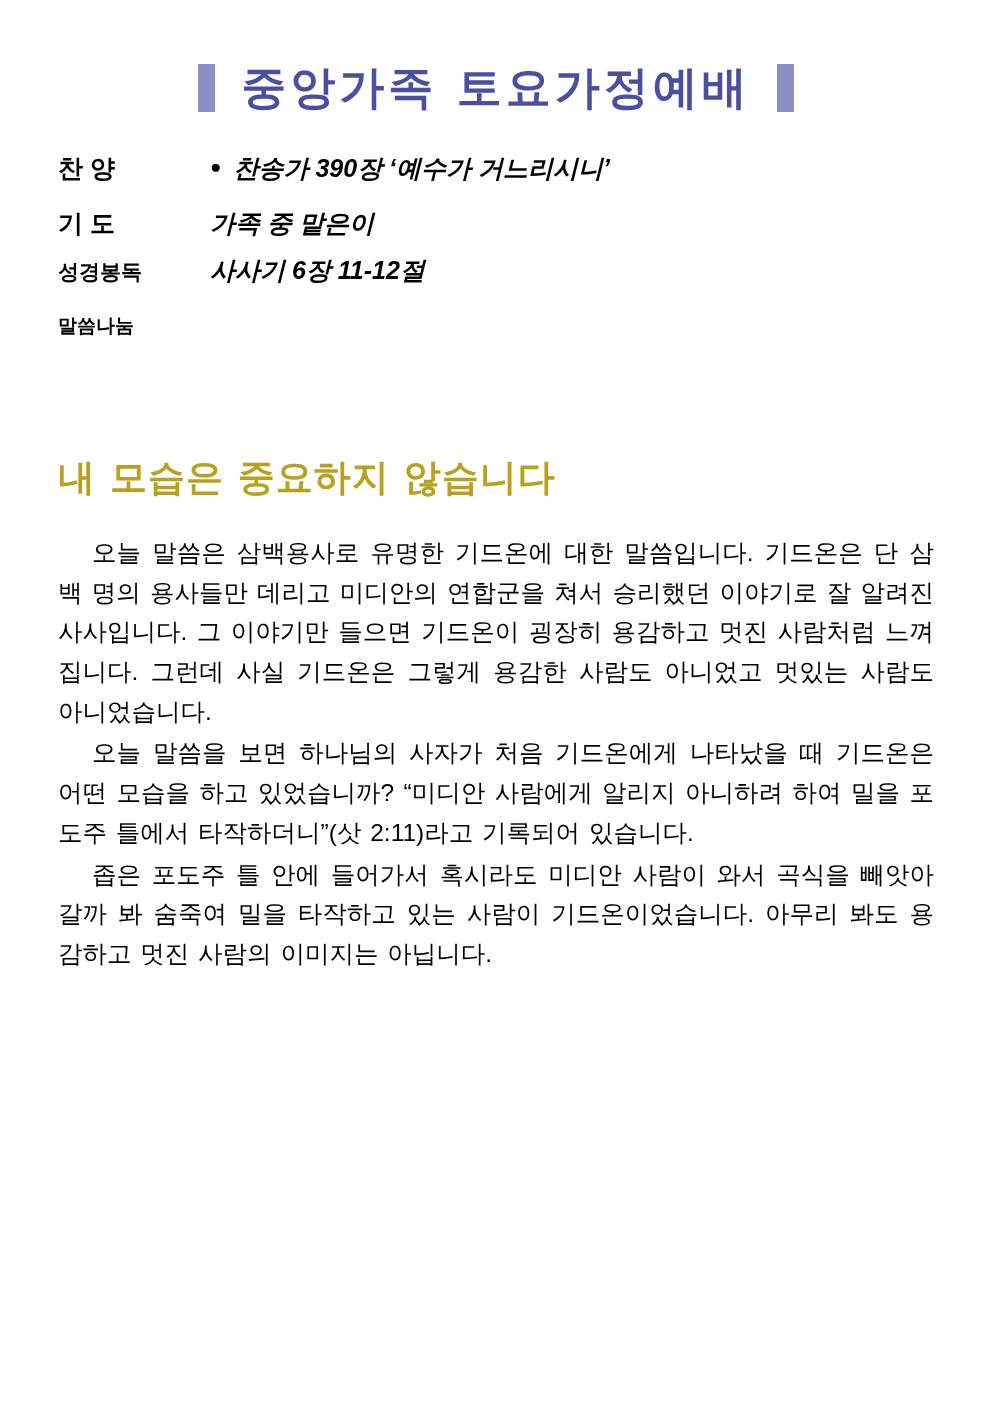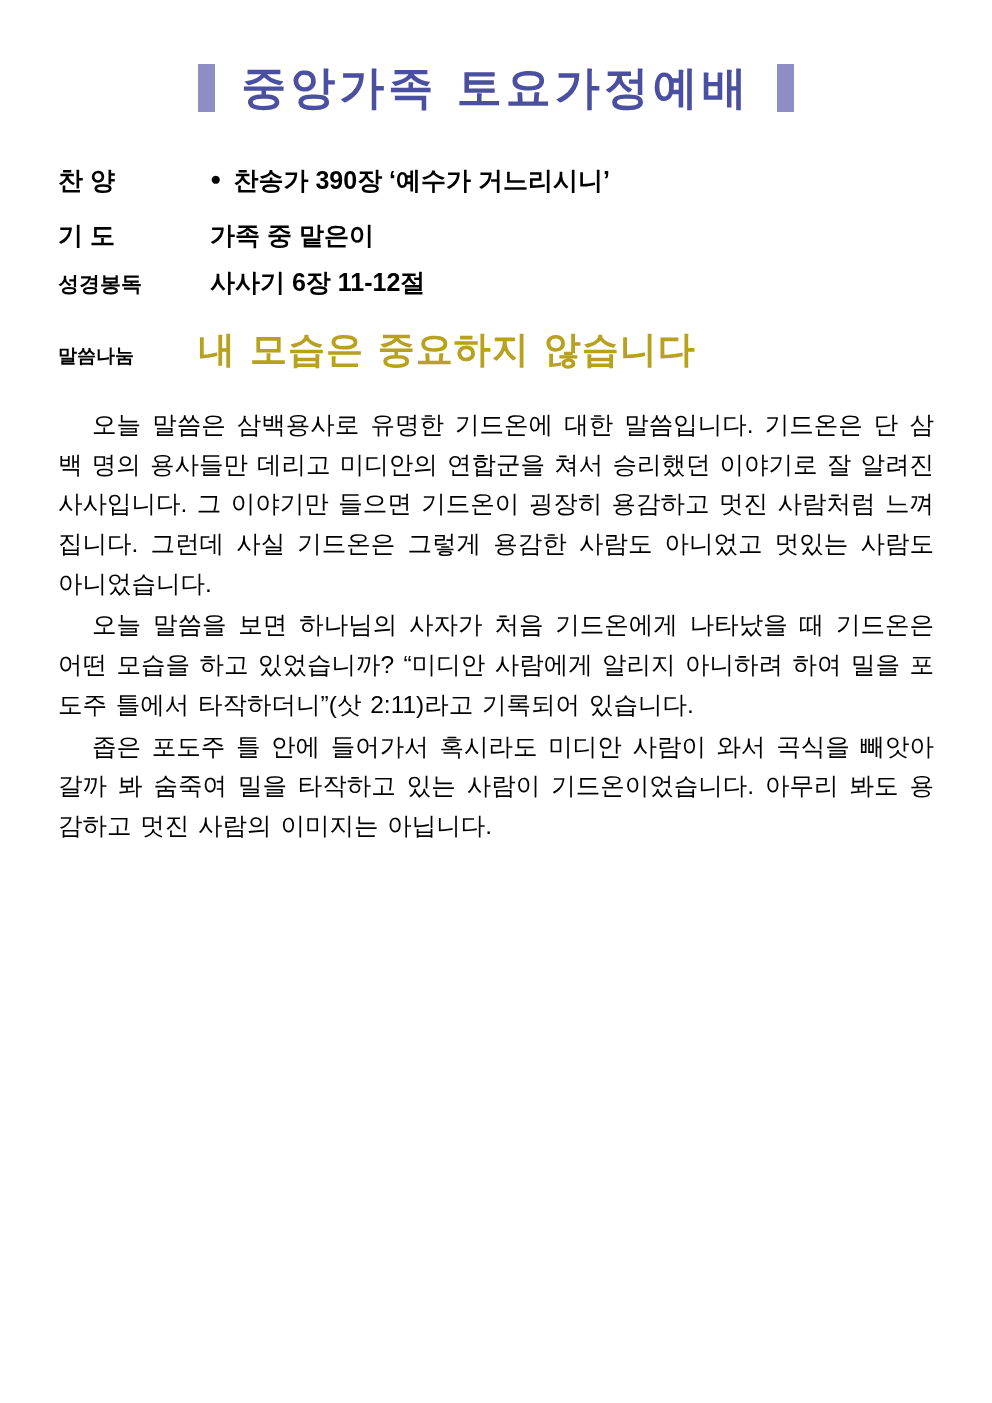--- a/index.html
+++ b/index.html
@@ -51,21 +51,21 @@
     margin-top: 18px;
     font-size: 25px;
     font-weight: bold;
     color: #b8860b;
     text-decoration: underline;
     text-underline-offset: 4px;
   }
 
   
   .order {
-    margin-top: 46px;
+    margin-top: 34px;
   }
   .order-row {
     display: flex;
     align-items: baseline;
     margin-bottom: 22px;
   }
   .order-label {
     font-size: 25px;
     font-weight: bold;
     color: #000;
@@ -78,28 +78,30 @@
   }
   .bullet {
     font-size: 19px;
     margin-right: 12px;
     position: relative;
     top: -4px;
   }
   .order-value {
     font-size: 25px;
     font-weight: bold;
+    font-style: italic;
   }
   .order-row.tight { margin-bottom: 14px; }
 
   .sermon-row {
     display: flex;
     align-items: baseline;
     margin-top: 26px;
     margin-bottom: 10px;
+    flex-direction: column;
   }
   .sermon-label {
     font-size: 19px;
     font-weight: bold;
     flex: 0 0 140px;
     width: 140px;
   }
   .sermon-title {
     font-family: "DejaVu Serif", serif;
     font-size: 37px;

